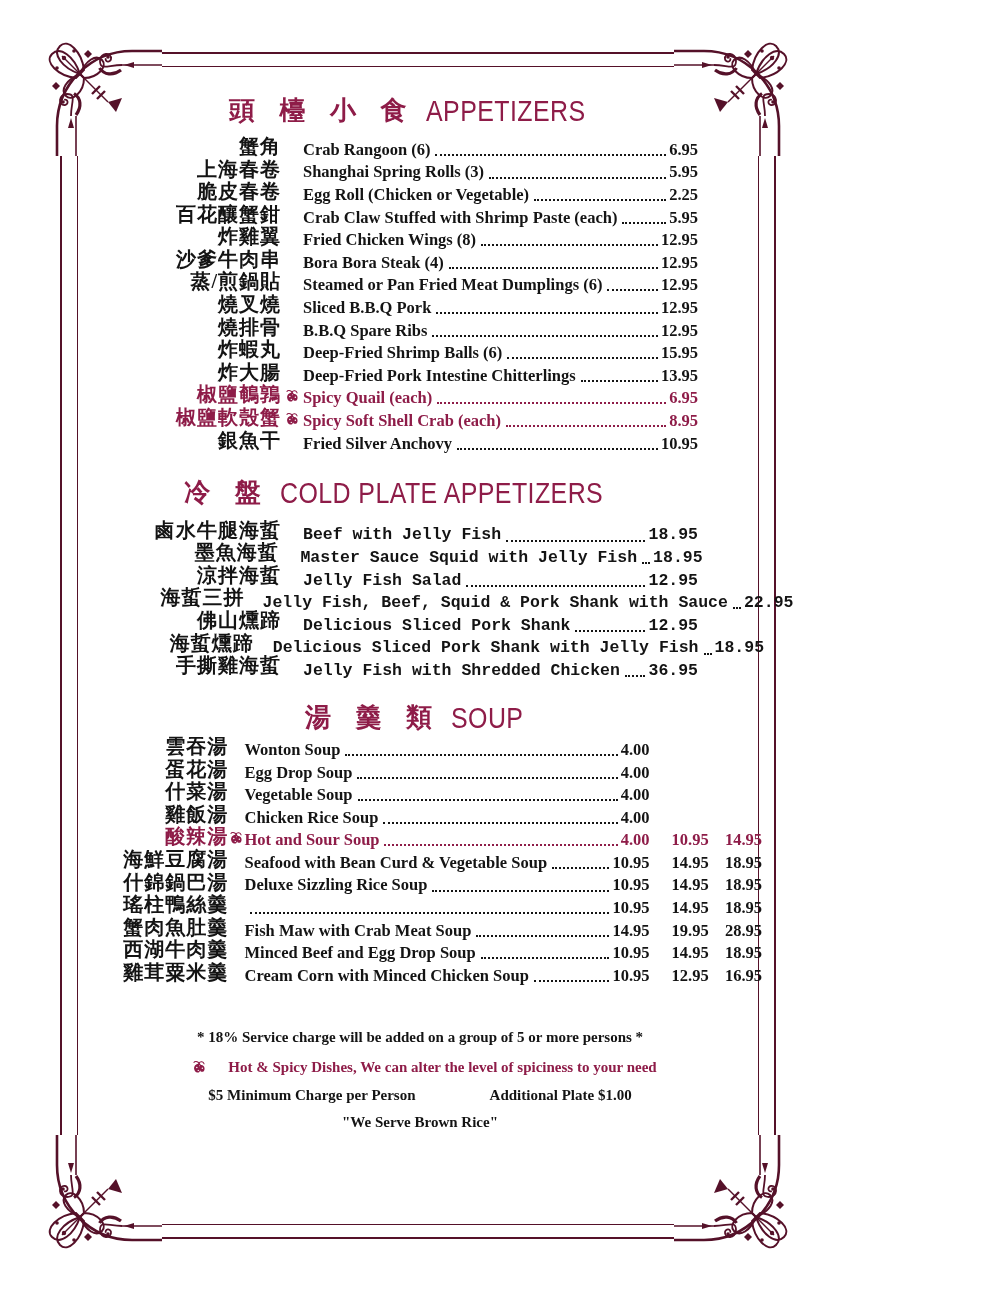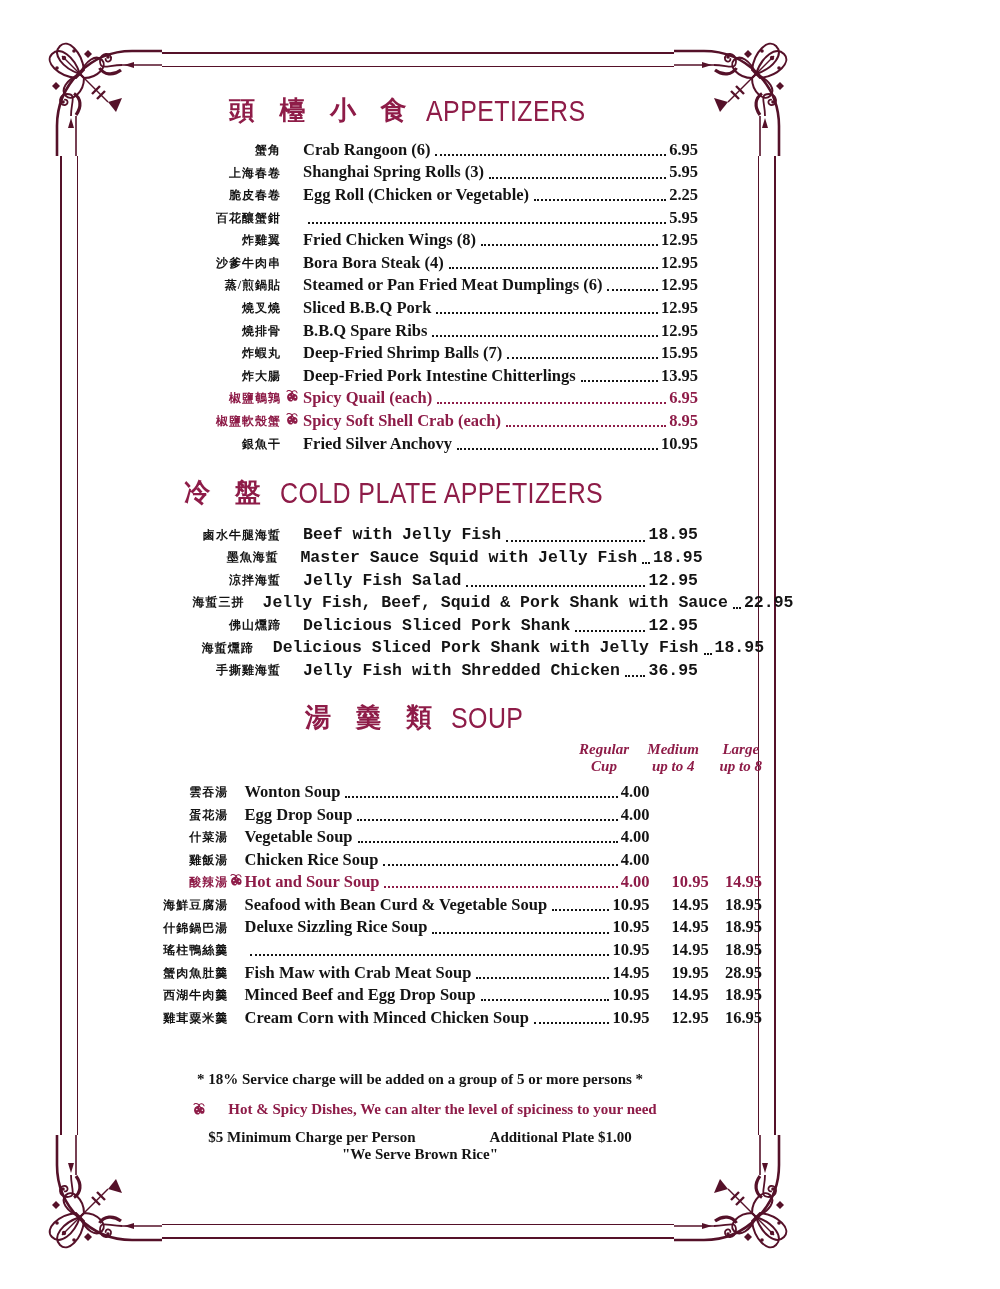--- a/index.html
+++ b/index.html
@@ -30,21 +30,21 @@
   .section-title .zh{font-size:26px;font-weight:bold;letter-spacing:9px;margin-right:6px;vertical-align:middle;}
   .section-title .en{display:inline-block;font-family:"Liberation Sans",sans-serif;font-size:29px;font-weight:400;letter-spacing:0.5px;transform:scaleX(0.86);transform-origin:left center;vertical-align:middle;}
 
   .sec-appetizers .rows{margin-top:7px;}
   .sec-cold-plate{margin-top:21px;}
   .sec-cold-plate .rows{margin-top:11px;font-family:Liberation Mono, monospace;}
   .sec-soup{margin-top:19px;}
 
   .row{display:flex;align-items:flex-end;height:22.6px;font-weight:bold;font-size:16.5px;color:var(--ink);}
   .row.spicy{color:var(--maroon);}
-  .zh-cell{width:203px;text-align:right;font-size:12px;line-height:1;padding-bottom:3px;letter-spacing:1px;white-space:nowrap;}
+  .zh-cell{width:203px;text-align:right;font-size:20px;line-height:1;padding-bottom:3px;letter-spacing:1px;white-space:nowrap;}
   .icon-cell{width:22px;display:flex;justify-content:center;align-items:flex-end;padding-bottom:3px;}
   .main{flex:1 1 auto;display:flex;align-items:flex-end;margin-right:64px;min-width:0;}
   .row.soup-row .main{flex:0 0 405px;margin-right:0;}
   .name{white-space:nowrap;line-height:1.1;}
   .leader{flex:1 1 auto;min-width:8px;border-bottom:2.2px dotted currentColor;margin:0 3px 3px 5px;}
   .price{white-space:nowrap;line-height:1.1;}
   .p2{width:80px;text-align:right;white-space:nowrap;line-height:1.1;}
   .p3{width:72px;text-align:right;white-space:nowrap;line-height:1.1;}
 
   .cols{display:flex;margin-top:5px;margin-bottom:3px;color:var(--maroon);font-style:italic;font-weight:bold;font-size:15px;line-height:17px;}
@@ -54,21 +54,21 @@
   .cols .c3{width:72px;text-align:right;}
   .cols .pair{display:inline-block;text-align:center;}
 
   .pepper{display:inline-flex;}
   .pepper svg{display:block;}
 
   
   .footer{margin-top:44px;text-align:center;font-weight:bold;font-size:15px;}
   .service-note{color:var(--ink);margin-bottom:13px;}
   .spicy-note-line{color:var(--maroon);display:flex;justify-content:center;align-items:center;gap:21px;margin-bottom:11px;padding-left:8px;}
-  .min-line{display:flex;justify-content:center;gap:74px;margin-bottom:0;color:var(--ink);}
+  .min-line{display:flex;justify-content:center;gap:74px;margin-bottom:10px;color:var(--ink);}
   .rice-note{color:var(--ink);}
 </style>
 </head>
 <body>
 
 <div class="page">
   <div class="border-outer"></div>
   <div class="border-inner"></div>
 
   <div class="corner tl">
@@ -229,20 +229,21 @@
               <div class="main">
                 <span class="name">Egg Roll (Chicken or Vegetable)</span>
                 <span class="leader"></span>
                 <span class="price">2.25</span>
               </div>
             </div>
             <div class="row">
               <div class="zh-cell">百花釀蟹鉗</div>
               <div class="icon-cell"></div>
               <div class="main">
+                <span class="name">Crab Claw Stuffed with Shrimp Paste (each)</span>
                 <span class="leader"></span>
                 <span class="price">5.95</span>
               </div>
             </div>
             <div class="row">
               <div class="zh-cell">炸雞翼</div>
               <div class="icon-cell"></div>
               <div class="main">
                 <span class="name">Fried Chicken Wings (8)</span>
                 <span class="leader"></span>
@@ -282,21 +283,21 @@
               <div class="main">
                 <span class="name">B.B.Q Spare Ribs</span>
                 <span class="leader"></span>
                 <span class="price">12.95</span>
               </div>
             </div>
             <div class="row">
               <div class="zh-cell">炸蝦丸</div>
               <div class="icon-cell"></div>
               <div class="main">
-                <span class="name">Deep-Fried Shrimp Balls (7)</span>
+                <span class="name">Deep-Fried Shrimp Balls (6)</span>
                 <span class="leader"></span>
                 <span class="price">15.95</span>
               </div>
             </div>
             <div class="row">
               <div class="zh-cell">炸大腸</div>
               <div class="icon-cell"></div>
               <div class="main">
                 <span class="name">Deep-Fried Pork Intestine Chitterlings</span>
                 <span class="leader"></span>
@@ -421,26 +422,20 @@
               <div class="main">
                 <span class="name">Jelly Fish with Shredded Chicken</span>
                 <span class="leader"></span>
                 <span class="price">36.95</span>
               </div>
             </div>
           </div>
         </div>
         <div class="section sec-soup">
           <div class="section-title"><span class="zh">湯 羹 類</span> <span class="en">SOUP</span></div>
-          <div class="cols">
-            <div class="spacer"></div>
-            <div class="c1"><span class="pair"><div>Regular</div><div>Cup</div></span></div>
-            <div class="c2"><span class="pair"><div>Medium</div><div>up to 4</div></span></div>
-            <div class="c3"><span class="pair"><div>Large</div><div>up to 8</div></span></div>
-          </div>
           <div class="rows">
             <div class="row soup-row">
               <div class="zh-cell">雲吞湯</div>
               <div class="icon-cell"></div>
               <div class="main">
                 <span class="name">Wonton Soup</span>
                 <span class="leader"></span>
                 <span class="price">4.00</span>
               </div>
               <div class="p2"></div>

